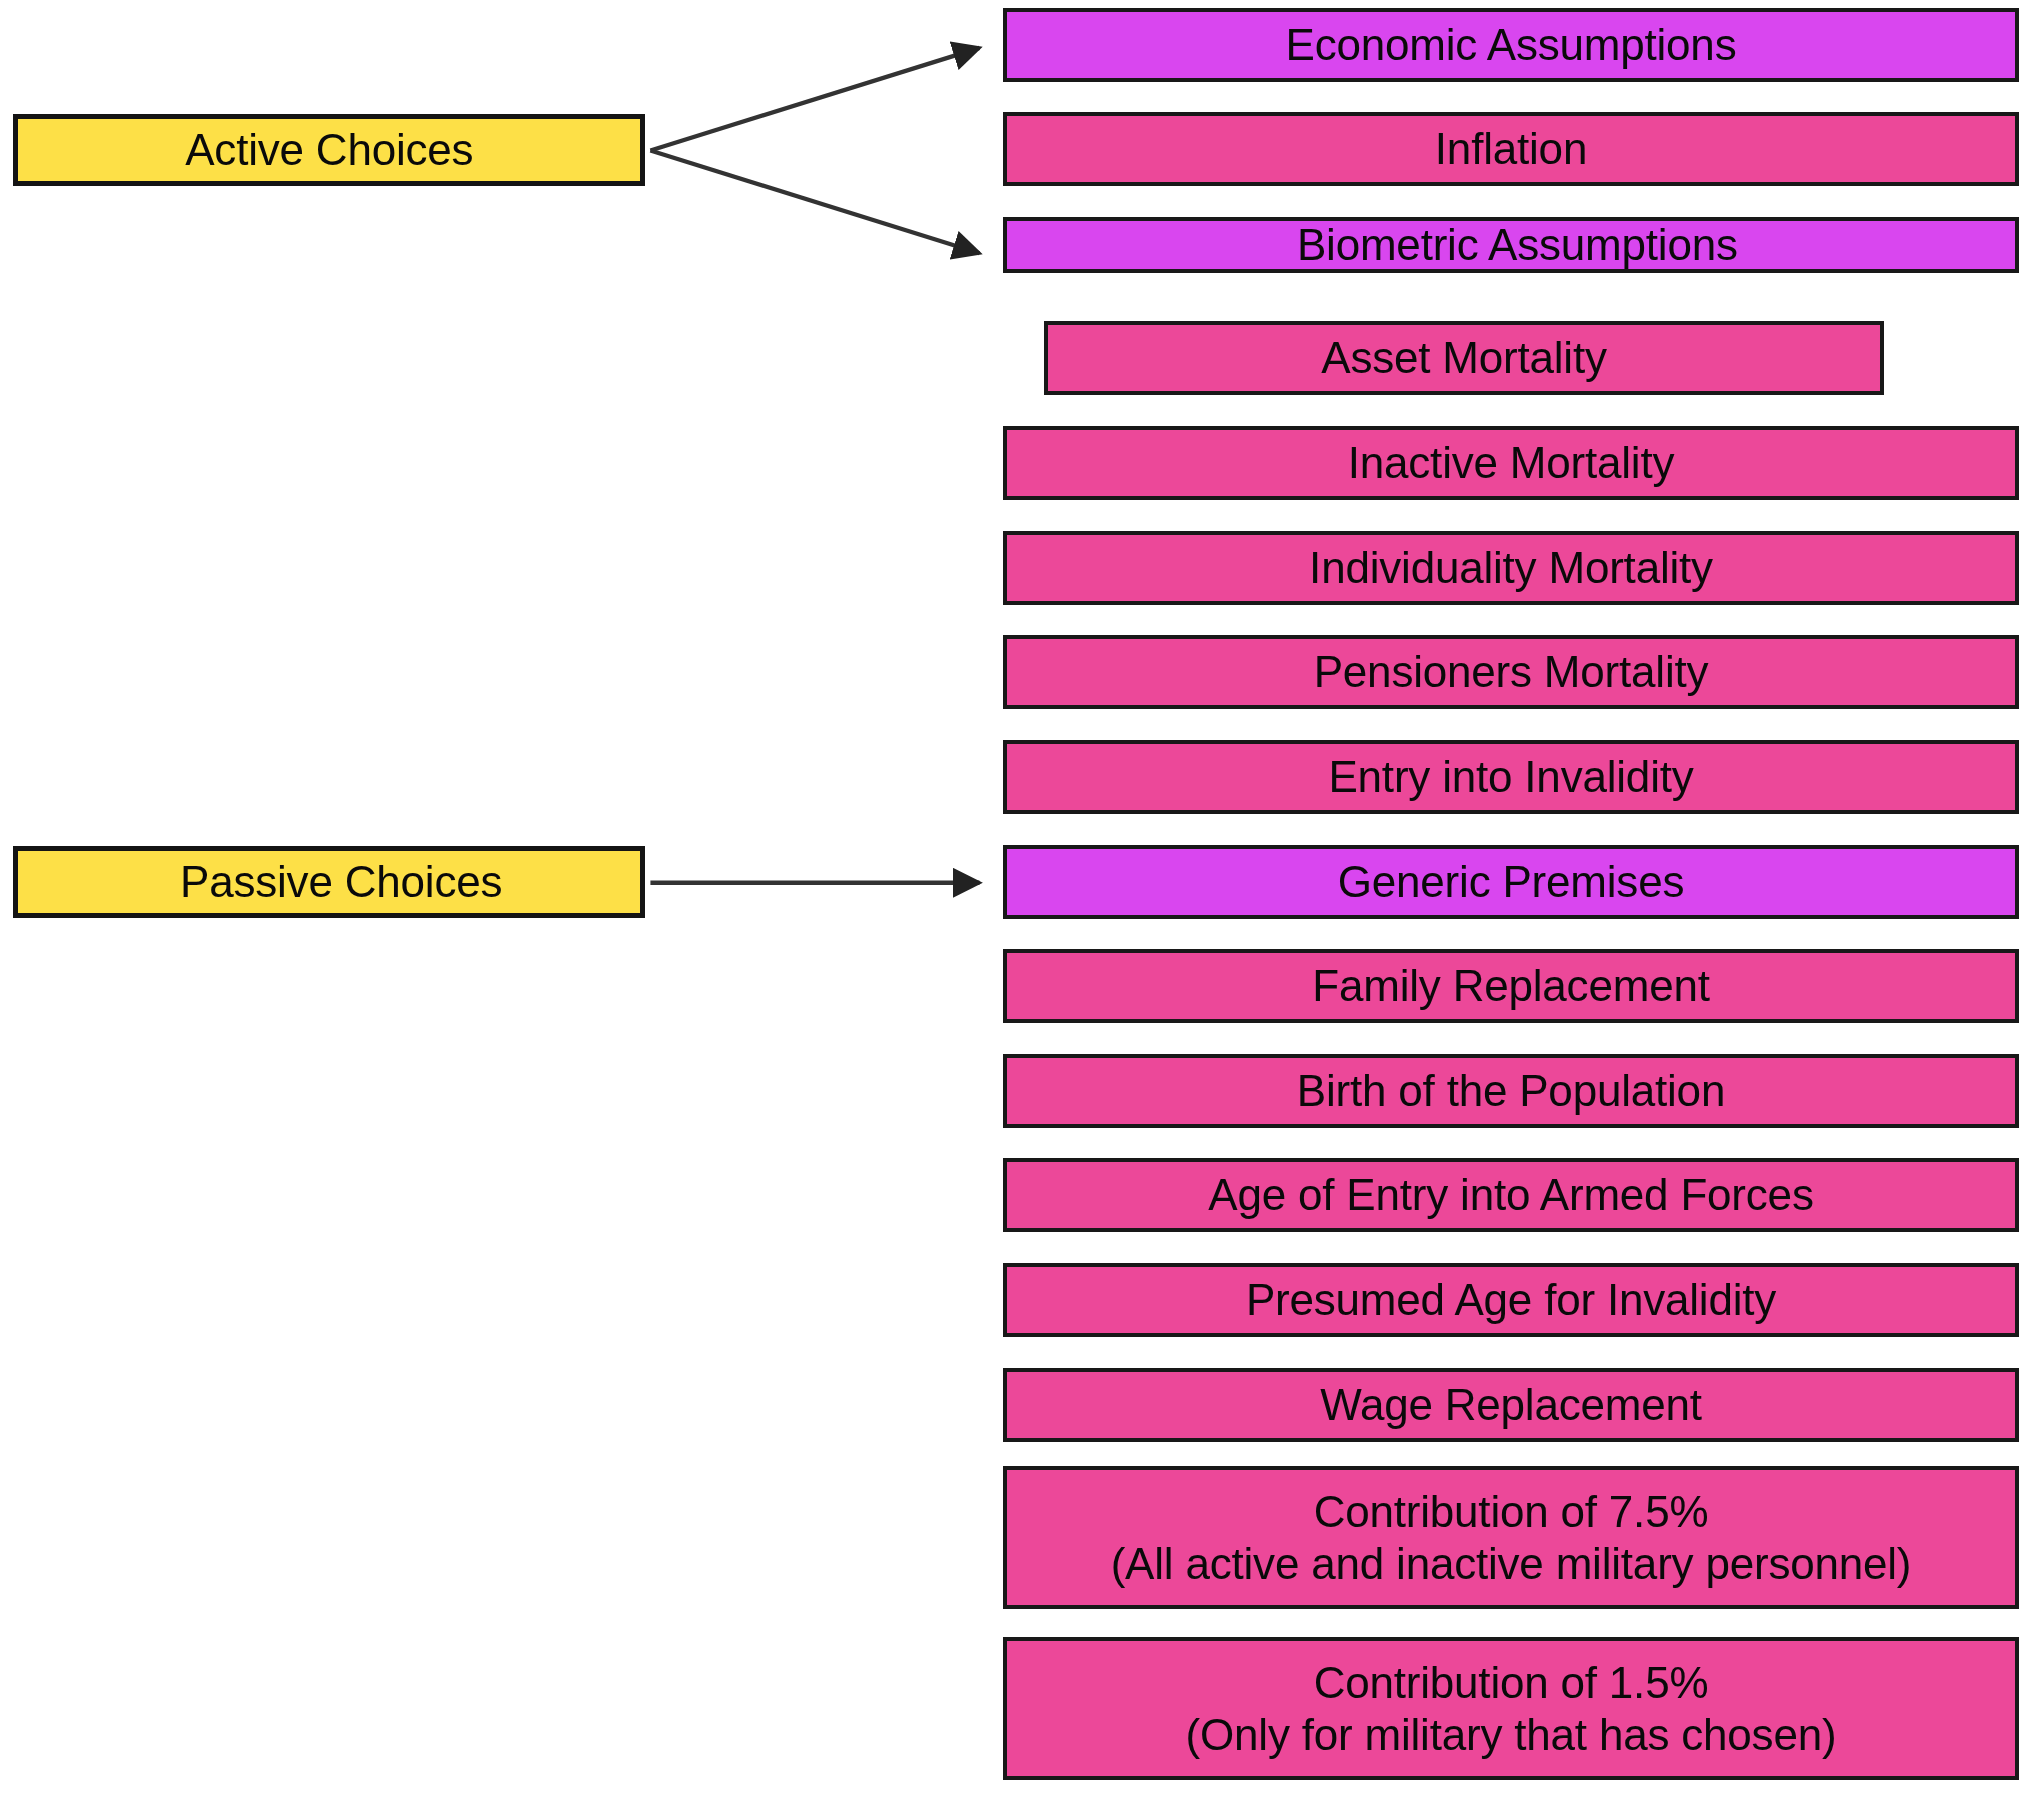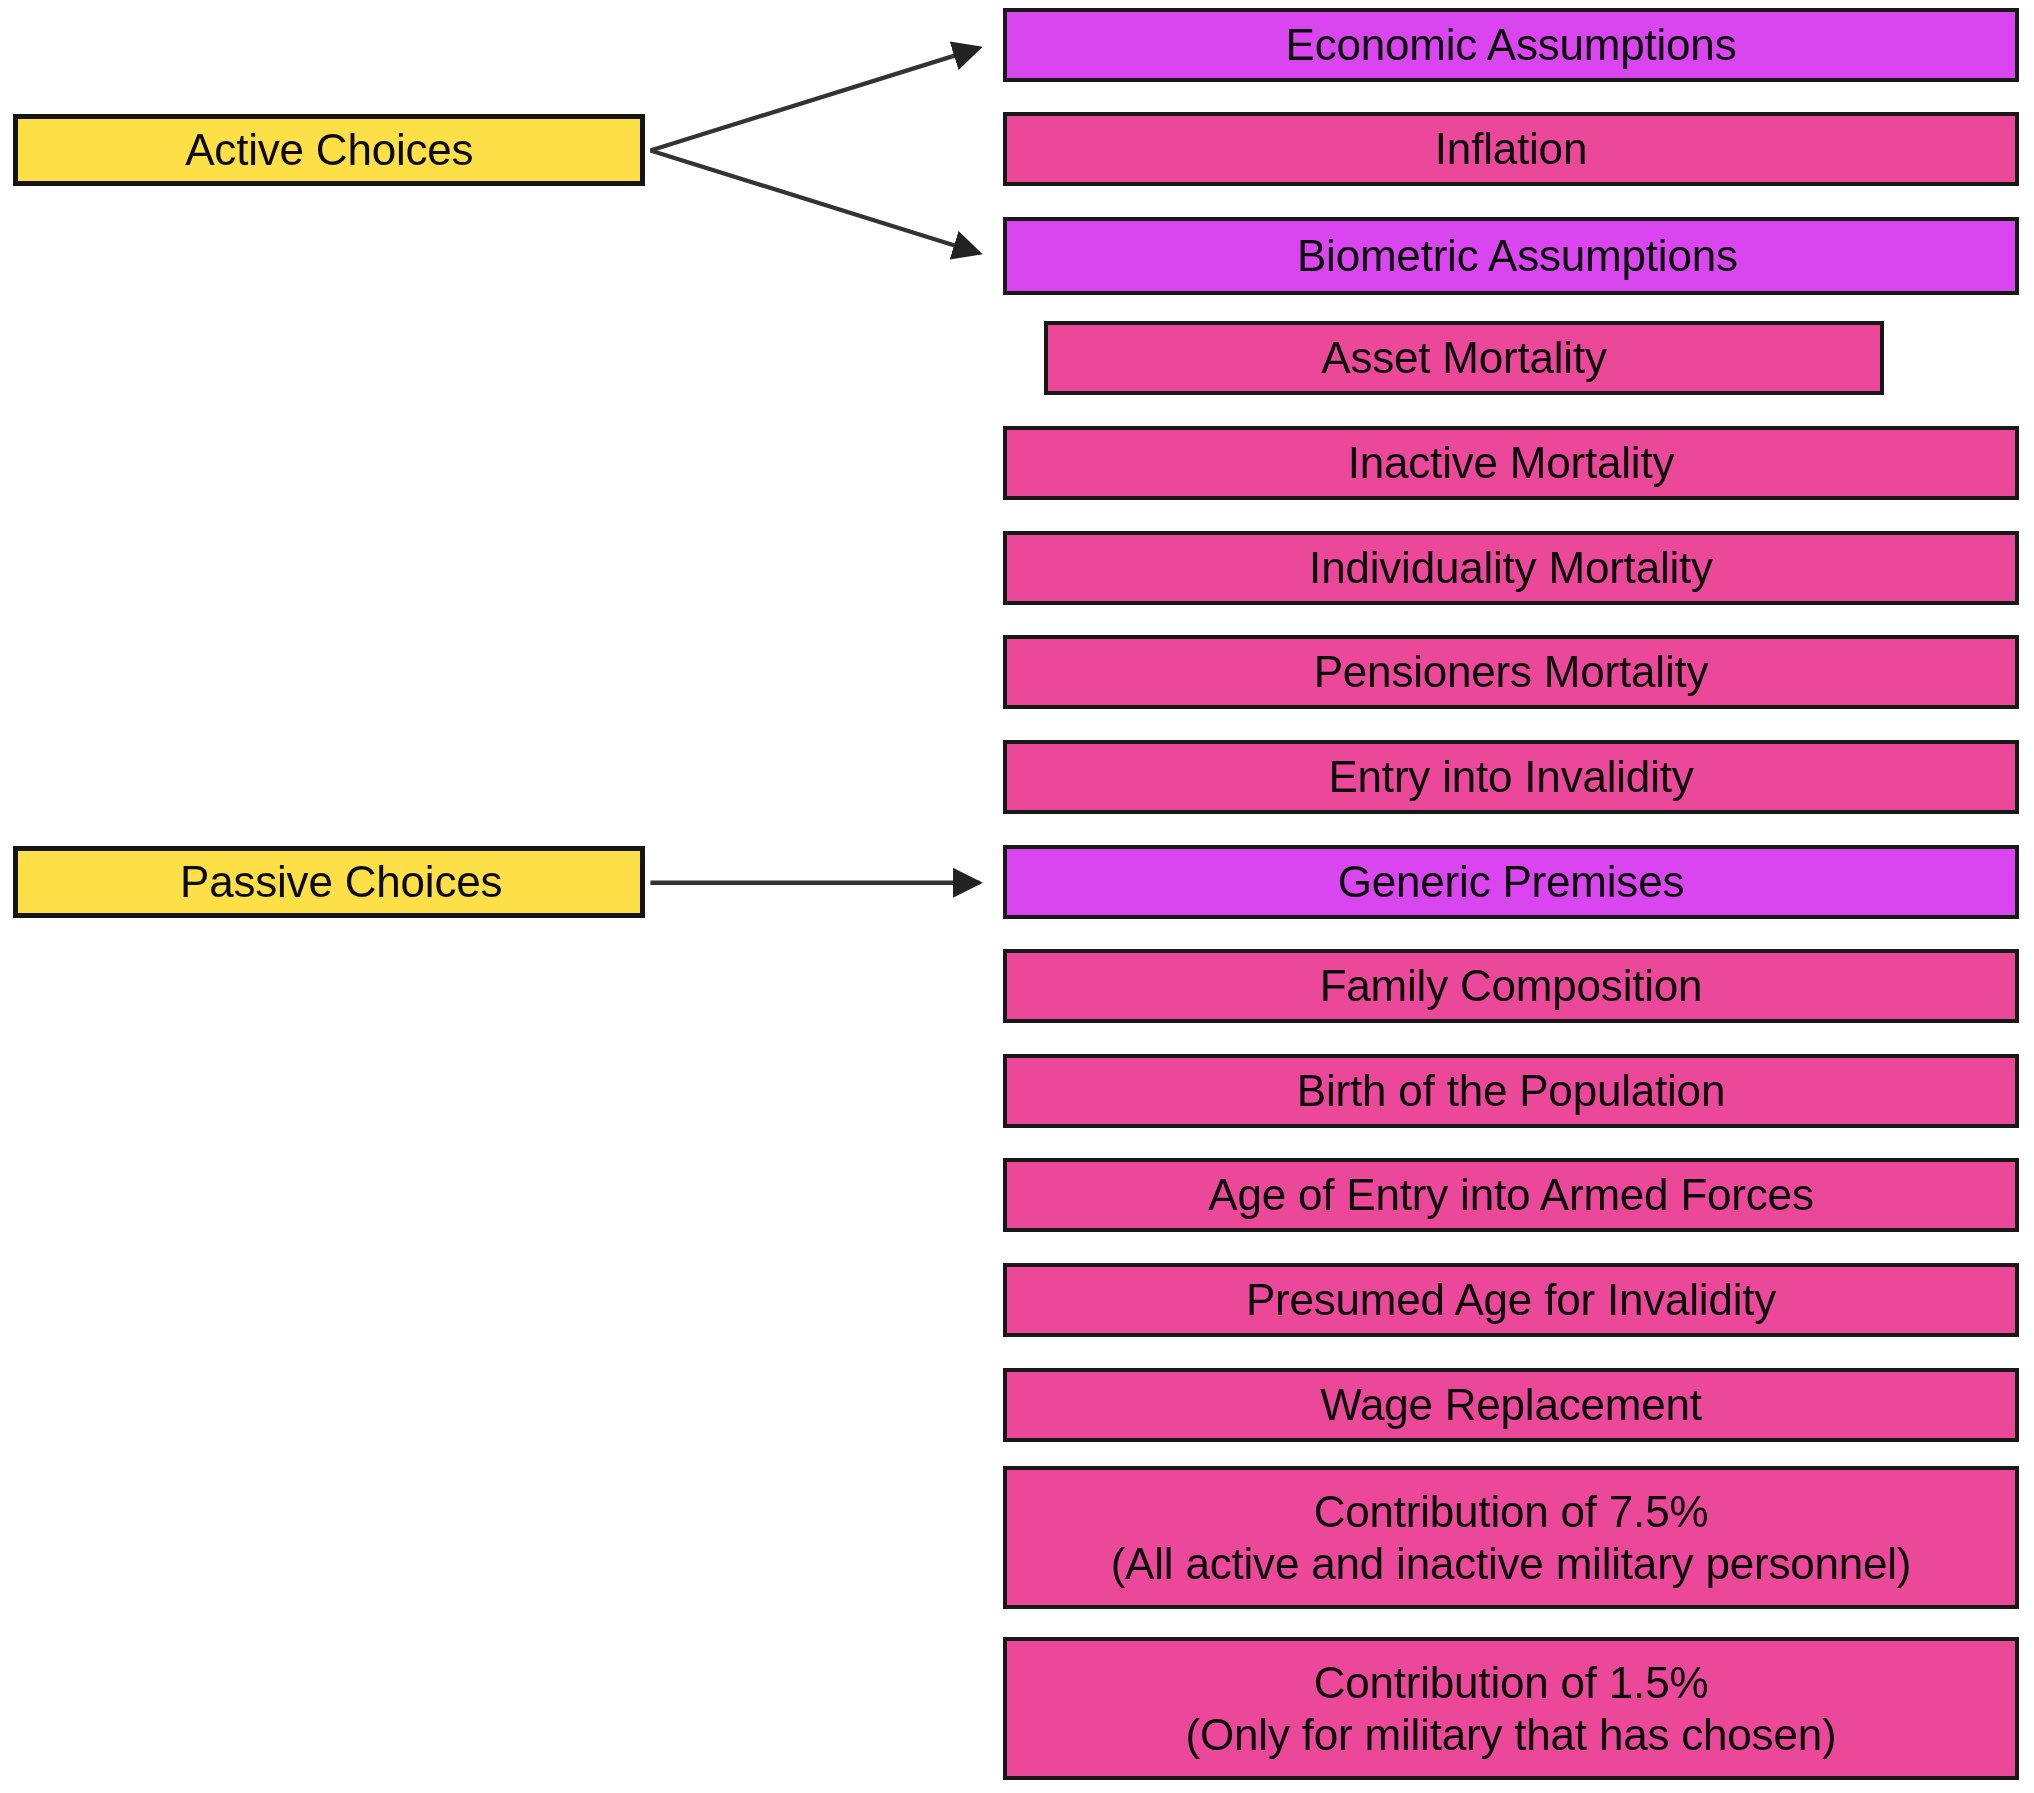--- a/index.html
+++ b/index.html
@@ -73,28 +73,28 @@
       </g>
   </svg>
 
   <div id="left-column">
       <div class="node choice" style="left: 13.3px; top: 114px; width: 632px; height: 72px;"><span>Active Choices</span></div>
       <div class="node choice" style="left: 13.3px; top: 846px; width: 632px; height: 72px; padding-left: 37px;"><span>Passive Choices</span></div>
     </div>
   <div id="right-column">
       <div class="node group" style="left: 1003px; top: 7.6px; width: 1016px; height: 74px;"><span>Economic Assumptions</span></div>
       <div class="node item" style="left: 1003px; top: 112px; width: 1016px; height: 74px;"><span>Inflation</span></div>
-      <div class="node group" style="left: 1003px; top: 217px; width: 1016px; height: 78px; padding-left: 26px;"><span>Biometric Assumptions</span></div>
+      <div class="node group" style="left: 1003px; top: 217px; width: 1016px; height: 56px; padding-left: 26px;"><span>Biometric Assumptions</span></div>
       <div class="node item" style="left: 1003px; top: 321px; width: 840px; height: 74px; margin-left: 41px;"><span>Asset Mortality</span></div>
       <div class="node item" style="left: 1003px; top: 426px; width: 1016px; height: 74px;"><span>Inactive Mortality</span></div>
       <div class="node item" style="left: 1003px; top: 531px; width: 1016px; height: 74px;"><span>Individuality Mortality</span></div>
       <div class="node item" style="left: 1003px; top: 635px; width: 1016px; height: 74px;"><span>Pensioners Mortality</span></div>
       <div class="node item" style="left: 1003px; top: 740px; width: 1016px; height: 74px;"><span>Entry into Invalidity</span></div>
       <div class="node group" style="left: 1003px; top: 845px; width: 1016px; height: 74px;"><span>Generic Premises</span></div>
-      <div class="node item" style="left: 1003px; top: 949px; width: 1016px; height: 74px;"><span>Family Composition</span></div>
+      <div class="node item" style="left: 1003px; top: 949px; width: 1016px; height: 74px;"><span>Family Replacement</span></div>
       <div class="node item" style="left: 1003px; top: 1054px; width: 1016px; height: 74px;"><span>Birth of the Population</span></div>
       <div class="node item" style="left: 1003px; top: 1158px; width: 1016px; height: 74px;"><span>Age of Entry into Armed Forces</span></div>
       <div class="node item" style="left: 1003px; top: 1263px; width: 1016px; height: 74px;"><span>Presumed Age for Invalidity</span></div>
       <div class="node item" style="left: 1003px; top: 1368px; width: 1016px; height: 74px;"><span>Wage Replacement</span></div>
       <div class="node item" style="left: 1003px; top: 1466px; width: 1016px; height: 143px;"><span>Contribution of 7.5%
 (All active and inactive military personnel)</span></div>
       <div class="node item" style="left: 1003px; top: 1637px; width: 1016px; height: 143px; align-items: center;"><span>Contribution of 1.5%
 (Only for military that has chosen)</span></div>
     </div>
 

